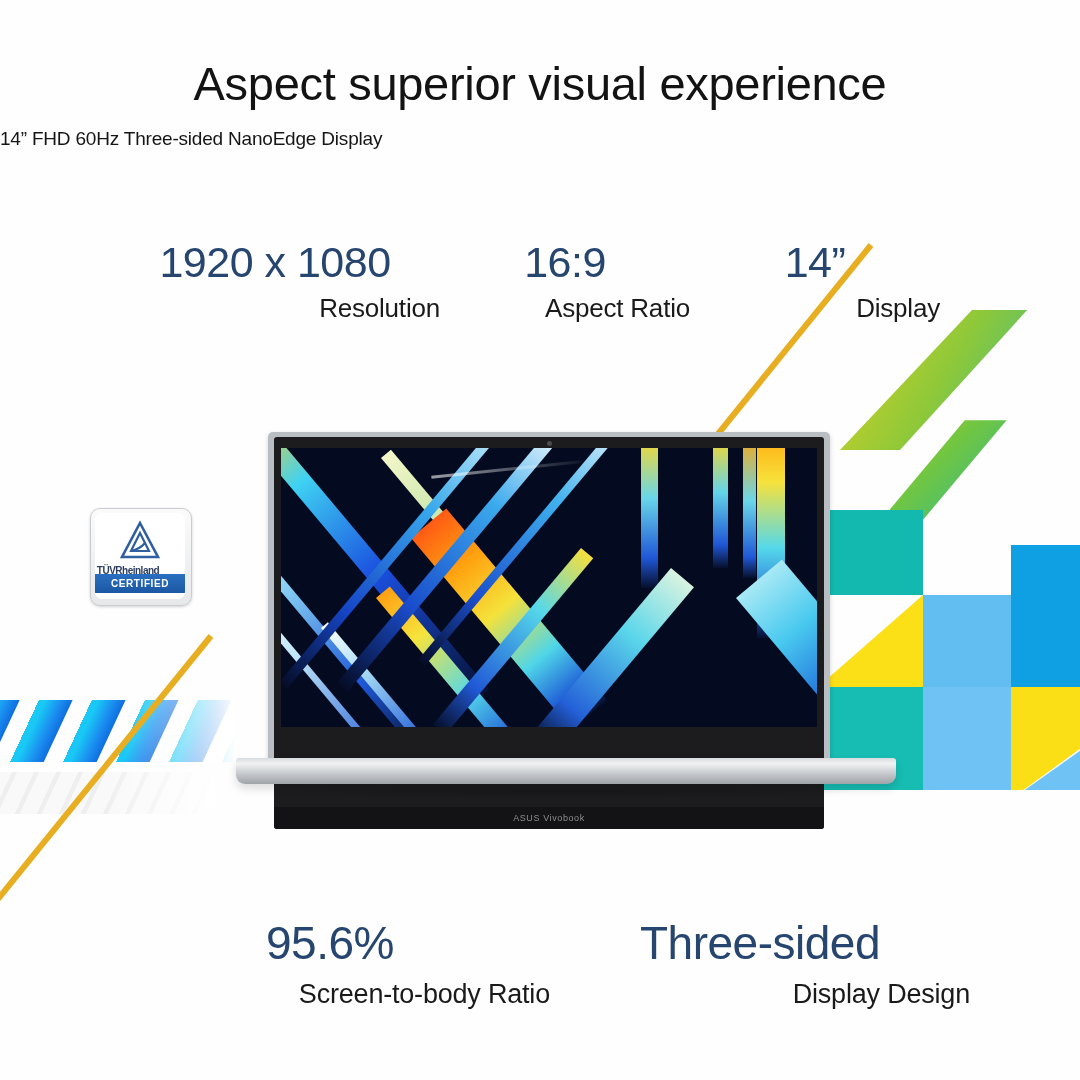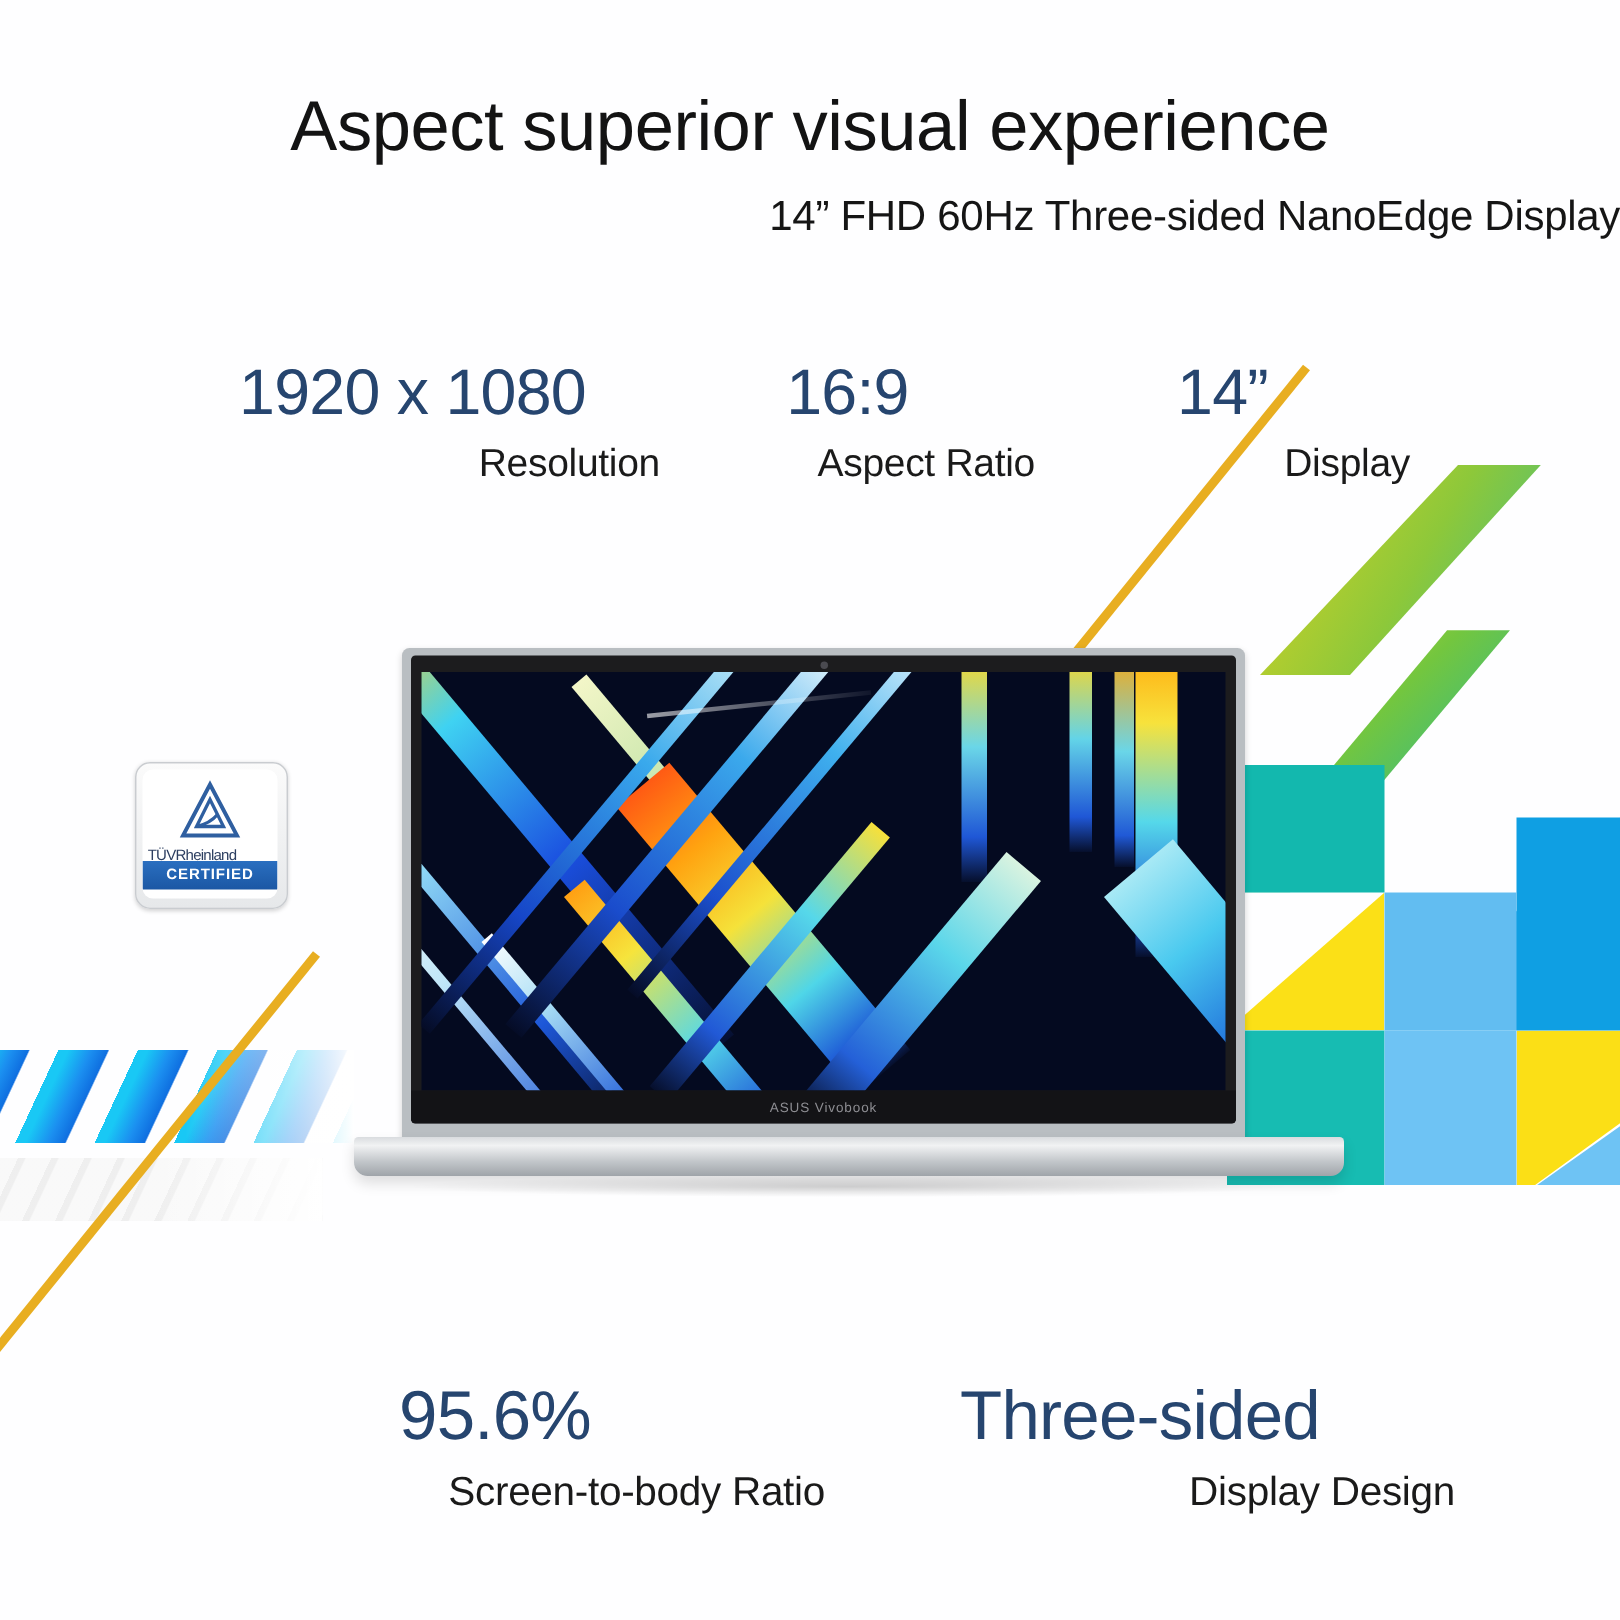--- a/index.html
+++ b/index.html
@@ -32,22 +32,22 @@
     font-weight: 400;
     color: #131313;
     letter-spacing: -0.3px;
     line-height: 1.1;
   }
   .subheadline {
     position: absolute;
     top: 128px;
     left: 0;
     width: 1080px;
-    text-align: right;
-    font-size: 28px;
+    text-align: left;
+    font-size: 19px;
     font-weight: 400;
     color: #151515;
     letter-spacing: -0.2px;
   }
 
   
   .stats-top {
     position: absolute;
     top: 238px;
     left: 110px;
@@ -225,21 +225,21 @@
     position: absolute;
     left: 32px; top: 0;
     width: 562px; height: 330px;
     background: #b9bec2;
     border-radius: 5px 5px 2px 2px;
     box-shadow: 0 2px 5px rgba(0,0,0,0.18);
   }
   .bezel {
     position: absolute;
     left: 6px; top: 5px;
-    width: 550px; height: 312px;
+    width: 550px; height: 392px;
     background: #1c1c1e;
     border-radius: 3px;
     overflow: hidden;
   }
   .cam {
     position: absolute;
     left: 50%; top: 4px;
     width: 5px; height: 5px;
     margin-left: -2px;
     background: #4a4a50;
@@ -310,21 +310,21 @@
   }
   .tuv-logo { position: absolute; left: 50%; top: 6px; margin-left: -22px; }
   .tuv-text {
     position: absolute;
     left: 0; top: 52px; width: 66px;
     text-align: center;
     font-size: 10px;
     color: #2c3e60;
     letter-spacing: -0.5px;
     white-space: nowrap;
-    font-weight: 400;
+    font-weight: 700;
   }
   .tuv-bar {
     position: absolute;
     left: 0; bottom: 6px;
     width: 90px; height: 19px;
     background: linear-gradient(180deg, #2a6fc0 0%, #1b57a4 100%);
     display: flex;
     align-items: center;
     justify-content: center;
   }

